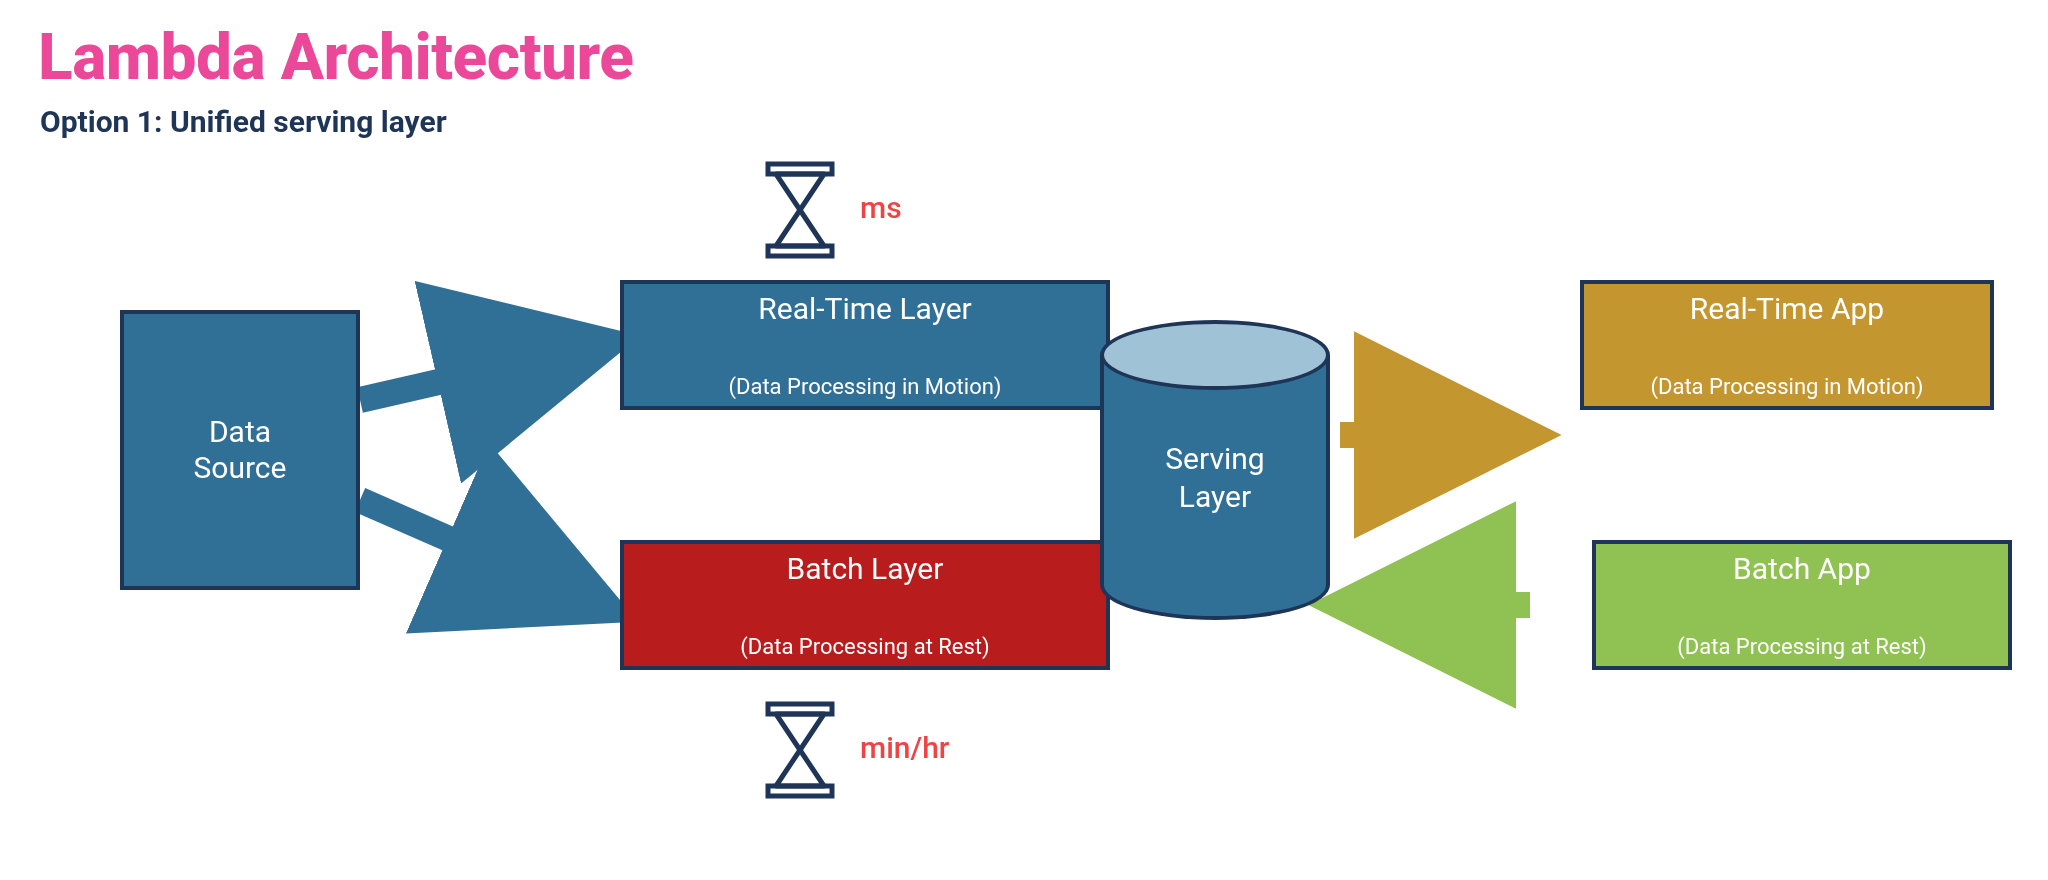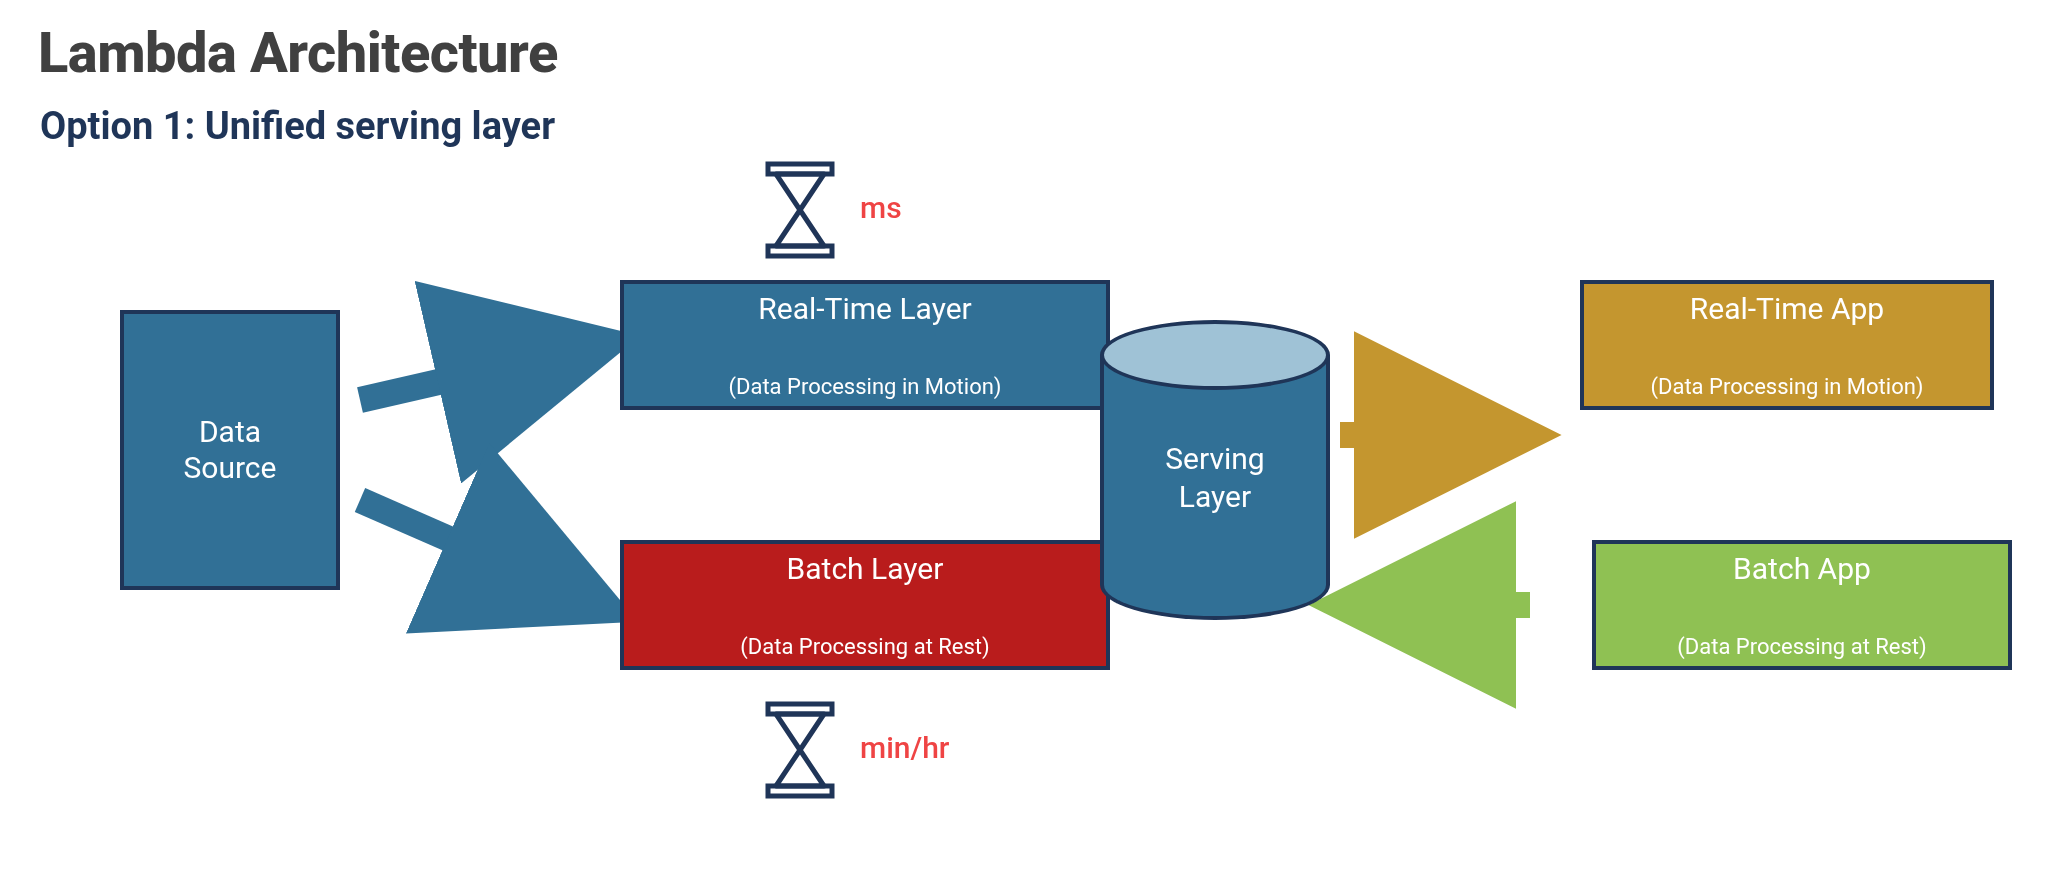--- a/index.html
+++ b/index.html
@@ -8,47 +8,47 @@
     background: #ffffff;
     width: 2048px;
     height: 880px;
     position: relative;
     overflow: hidden;
   }
   .title {
     position: absolute;
     left: 38px;
     top: 20px;
-    font-size: 56px;
+    font-size: 64px;
     font-weight: 800;
-    color: #404040;
+    color: #ec4899;
     letter-spacing: -0.5px;
   }
   .subtitle {
     position: absolute;
     left: 40px;
     top: 104px;
-    font-size: 38px;
+    font-size: 30px;
     font-weight: 700;
     color: #1f3558;
   }
   .box {
     position: absolute;
     display: flex;
     flex-direction: column;
     align-items: center;
     justify-content: center;
     text-align: center;
     color: #ffffff;
     border: 4px solid;
     gap: 43px;
   }
   .box .main { font-size: 30px; font-weight: 400; line-height: 1.2; }
   .box .sub  { font-size: 22px; font-weight: 400; margin-top: 4px; }
-  .data-source { left: 120px; top: 310px; width: 220px; height: 280px; background:#317096; border-color:#1f3558; }
+  .data-source { left: 120px; top: 310px; width: 240px; height: 280px; background:#317096; border-color:#1f3558; }
   .rt-layer    { left: 620px; top: 280px; width: 490px; height: 130px; background:#317096; border-color:#1f3558; }
   .batch-layer { left: 620px; top: 540px; width: 490px; height: 130px; background:#b91c1c; border-color:#1f3558; }
   .rt-app      { left: 1540px; top: 280px; width: 414px; height: 130px; background:#c4962f; border-color:#1f3558;margin-left:40px; }
   .batch-app   { left: 1592px; top: 540px; width: 420px; height: 130px; background:#8fc153; border-color:#1f3558; }
 
   .cylinder {
     position: absolute;
     left: 1100px;
     top: 320px;
     width: 230px;

